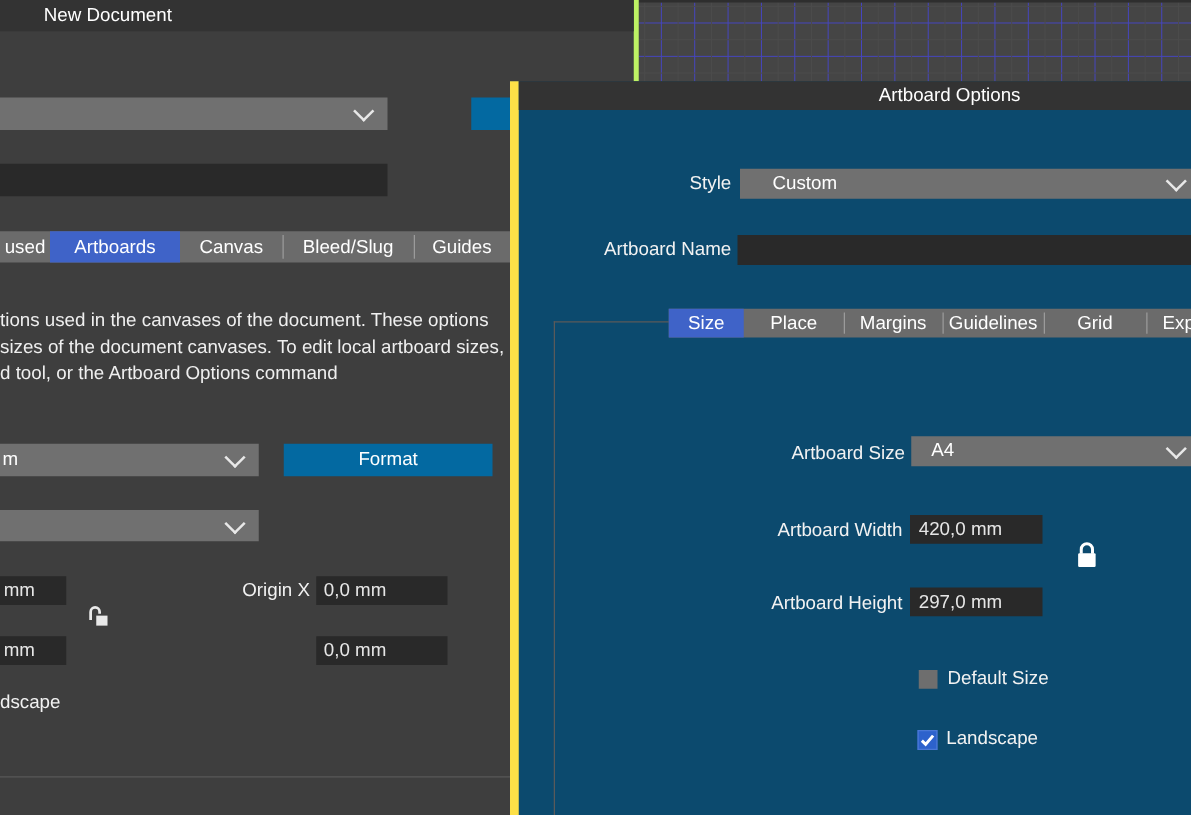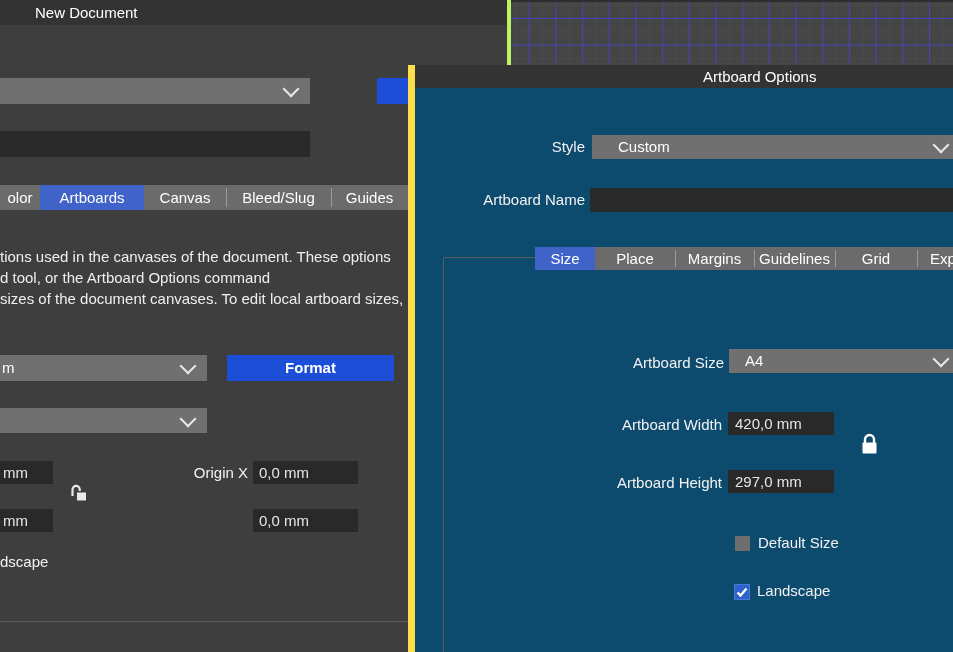--- a/index.html
+++ b/index.html
@@ -36,22 +36,22 @@
   .dropdown{
     position:absolute;background:#707070;color:#ffffff;
     line-height:25px;white-space:nowrap;overflow:hidden;
   }
   .chv{
     position:absolute;right:13px;top:50%;width:10px;height:10px;
     margin-top:-8px;border-right:2px solid #e8e8e8;border-bottom:2px solid #e8e8e8;
     transform:rotate(45deg);
   }
   .btn{
-    position:absolute;background:#1d4ed8;color:#ffffff;
-    text-align:center;line-height:26px;font-weight:bold;
+    position:absolute;background:#0369a1;color:#ffffff;
+    text-align:center;line-height:26px;
   }
   .darkfield{
     position:absolute;background:#292929;color:#e6e6e6;
     line-height:23px;white-space:nowrap;overflow:hidden;
   }
   .label{position:absolute;text-align:right;color:#f2f2f2;white-space:nowrap;}
   .tabstrip{position:absolute;background:#6b6b6b;}
   .tab{
     position:absolute;top:0;bottom:0;text-align:center;color:#ffffff;
     white-space:nowrap;overflow:hidden;
@@ -81,33 +81,33 @@
     <div class="dropdown" style="left:0;top:78px;width:310px;height:26px;">
       <span style="padding-left:8px;"></span>
       <span class="chv"></span>
     </div>
 
     <div class="btn" style="left:377px;top:78px;width:31px;height:26px;"></div>
 
     <div class="darkfield" style="left:0;top:131px;width:310px;height:26px;"></div>
 
     <div class="tabstrip" style="left:0;top:185px;width:408px;height:25px;">
-      <div class="tab" style="left:0;width:40px;line-height:25px;">olor</div>
+      <div class="tab" style="left:0;width:40px;line-height:25px;">used</div>
       <div class="tab selected" style="left:40px;width:104px;line-height:25px;">Artboards</div>
       <div class="tab" style="left:144px;width:82px;line-height:25px;">Canvas</div>
       <div class="tabsep" style="left:226px;"></div>
       <div class="tab" style="left:226px;width:105px;line-height:25px;">Bleed/Slug</div>
       <div class="tabsep" style="left:331px;"></div>
       <div class="tab" style="left:331px;width:77px;line-height:25px;">Guides</div>
     </div>
 
     <div class="para" style="left:0;top:246px;width:412px;">
       <div>tions used in the canvases of the document. These options</div>
+      <div>sizes of the document canvases. To edit local artboard sizes,</div>
       <div>d tool, or the Artboard Options command</div>
-      <div>sizes of the document canvases. To edit local artboard sizes,</div>
     </div>
 
     <div class="dropdown" style="left:0;top:355px;width:207px;height:26px;line-height:26px;">
       <span style="padding-left:2px;">m</span>
       <span class="chv"></span>
     </div>
     <div class="btn" style="left:227px;top:355px;width:167px;height:26px;">Format</div>
 
     <div class="dropdown" style="left:0;top:408px;width:207px;height:25px;">
       <span class="chv"></span>

